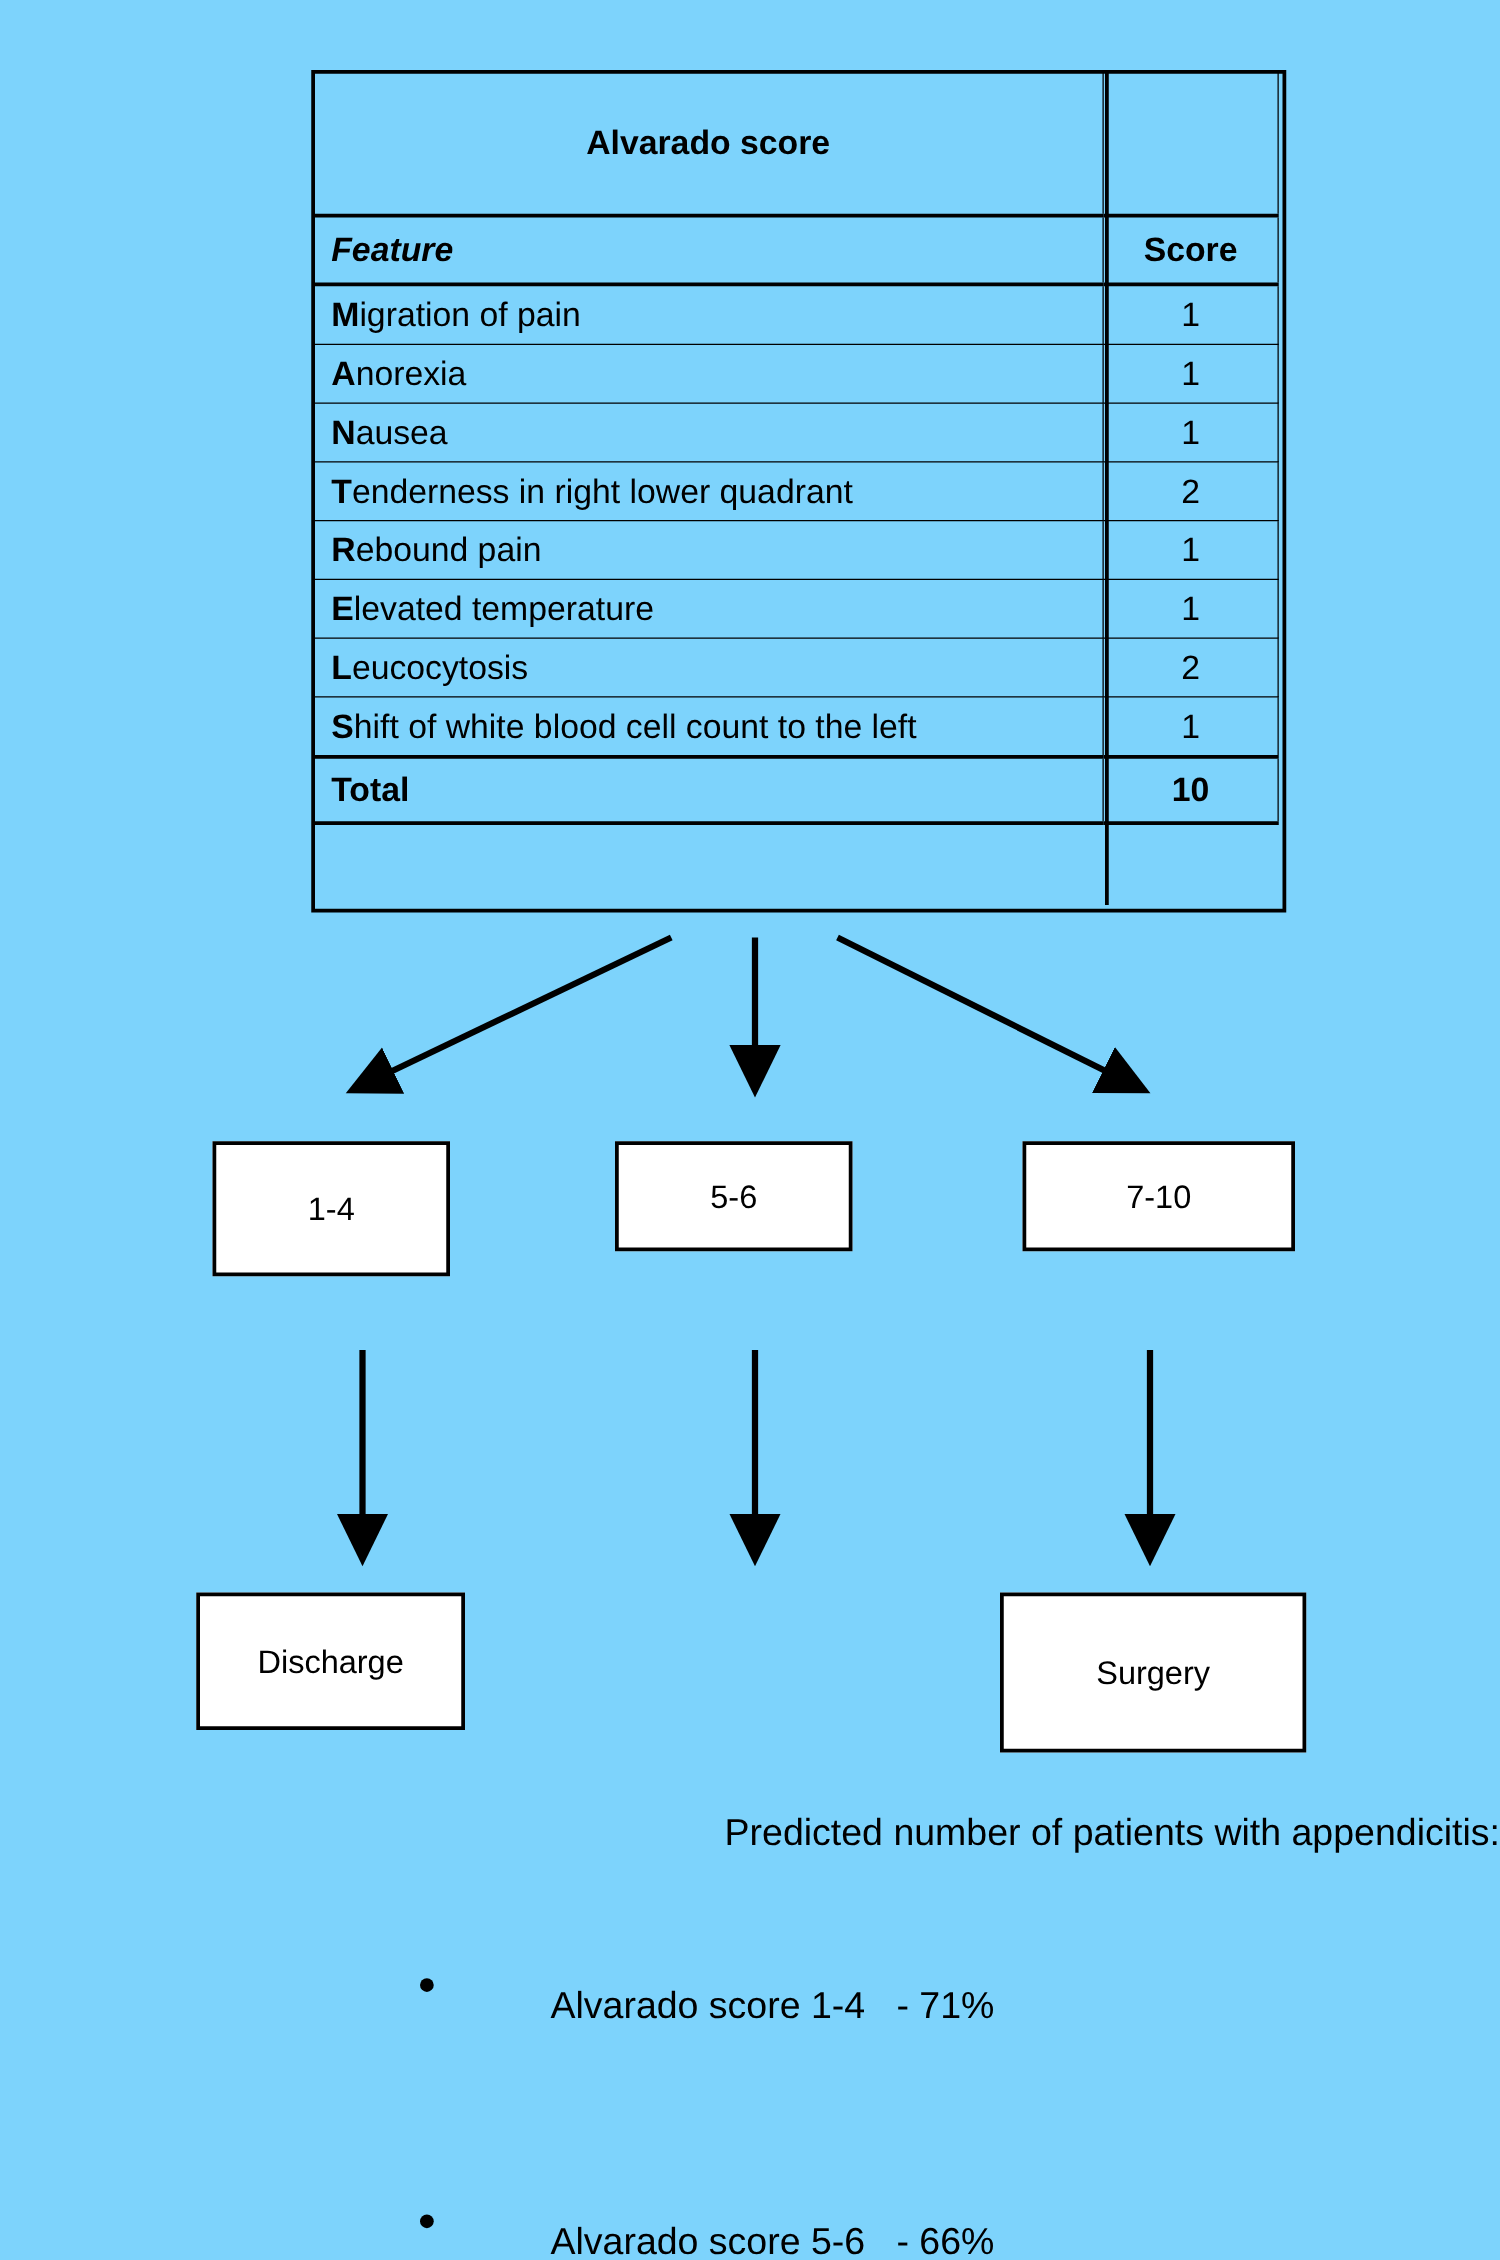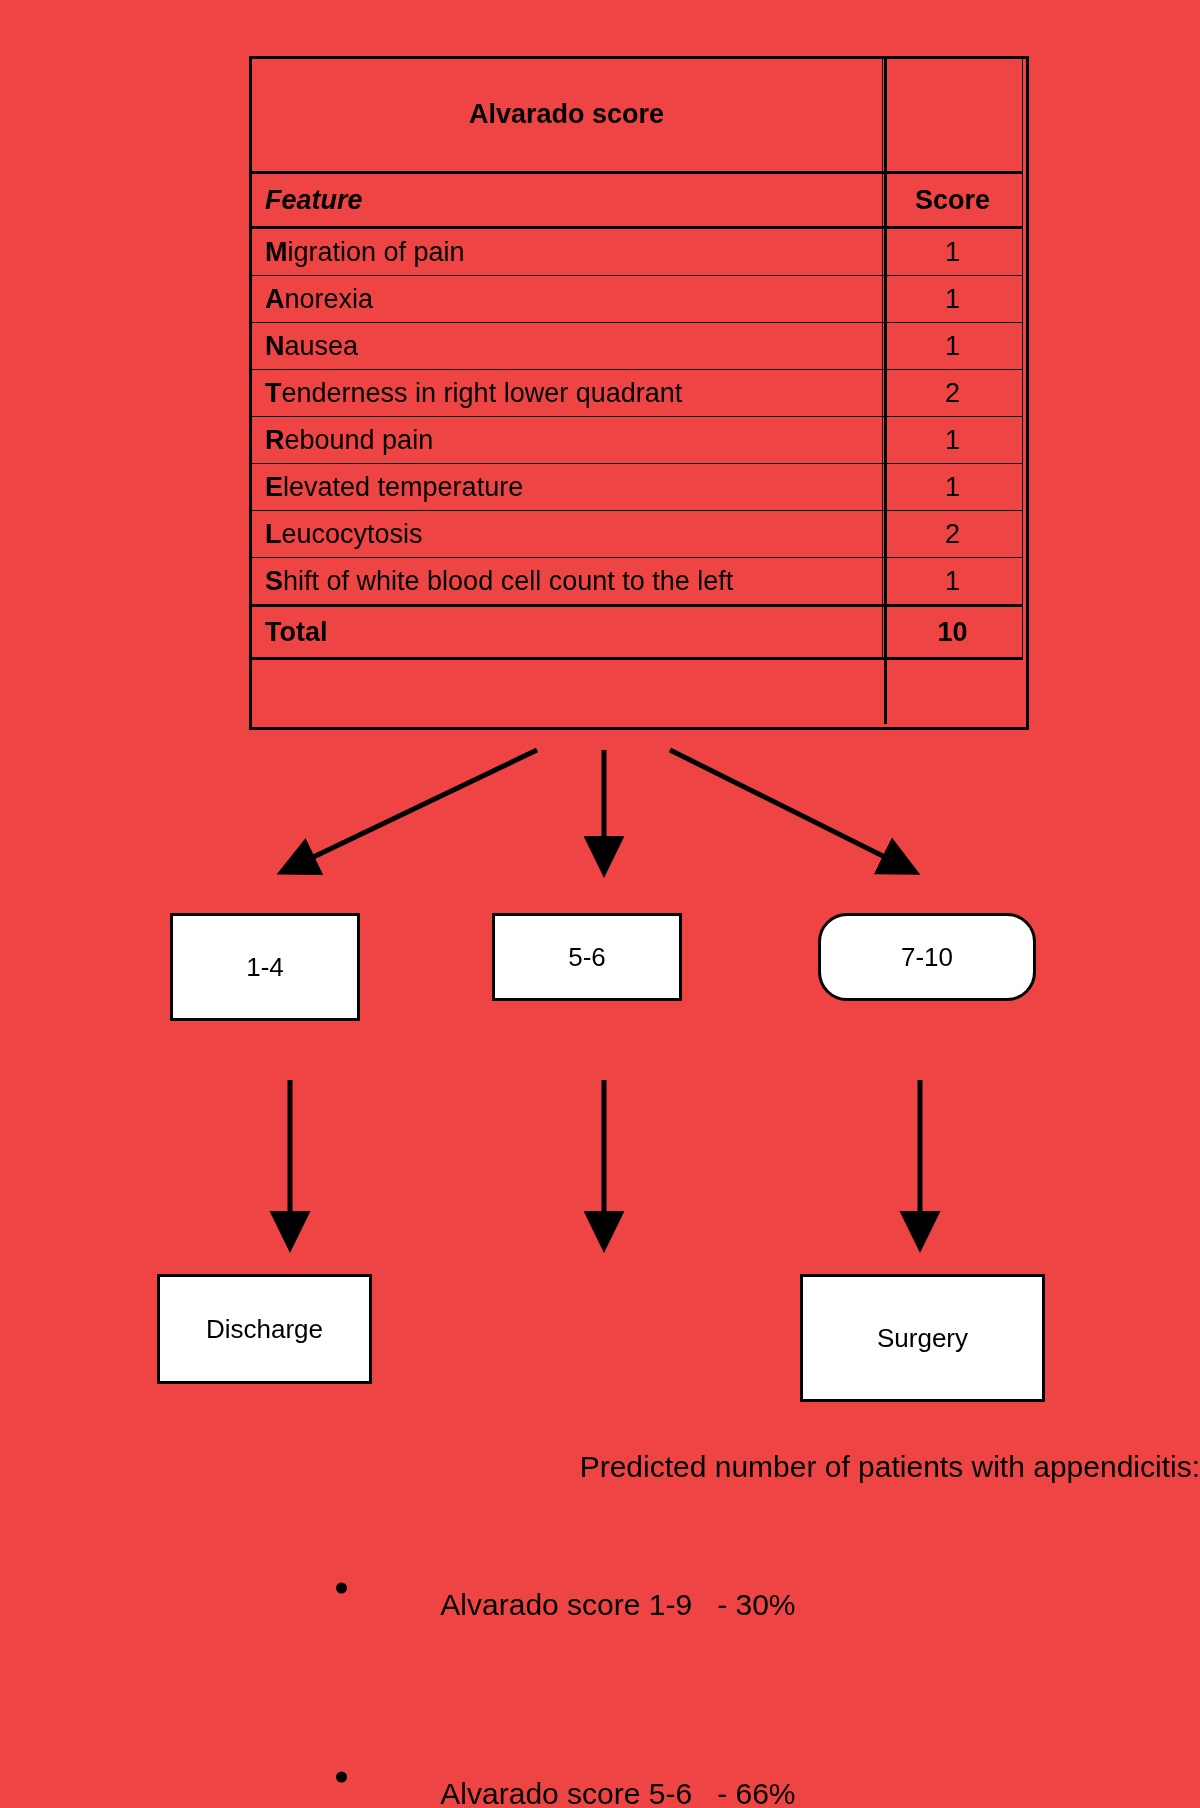--- a/index.html
+++ b/index.html
@@ -4,21 +4,21 @@
 <style>
   html, body {
     margin: 0;
     padding: 0;
     background: #ffffff;
   }
   #page {
     position: relative;
     width: 1200px;
     height: 1808px;
-    background: #ef4444;
+    background: #7dd3fc;
     font-family: "Liberation Sans", sans-serif;
     color: #000000;
     overflow: hidden;
   }
 
   
   #score-table {
     position: absolute;
     left: 250px;
     top: 57px;
@@ -124,21 +124,21 @@
     align-items: center;
     justify-content: center;
     text-align: center;
     font-size: 26px;
     line-height: 1.25;
     box-sizing: border-box;
   }
 
   #box-range-1 { left: 170px; top: 913px; width: 190px; height: 108px; }
   #box-range-2 { left: 492px; top: 913px; width: 190px; height: 88px; }
-  #box-range-3 { left: 818px; top: 913px; width: 218px; height: 88px; border-radius: 29px; }
+  #box-range-3 { left: 818px; top: 913px; width: 218px; height: 88px; }
 
   #box-outcome-1 { left: 157px; top: 1274px; width: 215px; height: 110px; }
   #box-outcome-2 { left: 470px; top: 1268px; width: 250px; height: 122px; }
   #box-outcome-3 { left: 800px; top: 1274px; width: 245px; height: 128px; }
 
   
   #predicted-heading {
     position: absolute;
     left: 0;
     top: 1450px;
@@ -266,21 +266,21 @@
   </div>
   <div class="flow-box" id="box-outcome-3">
     <span>Surgery</span>
   </div>
 
   <div id="predicted-heading">Predicted number of patients with appendicitis:</div>
 
   <ul id="bullet-list">
     <li>
       <span class="bullet-dot"></span>
-      <span>Alvarado score 1-9   - 30%</span>
+      <span>Alvarado score 1-4   - 71%</span>
     </li>
     <li>
       <span class="bullet-dot"></span>
       <span>Alvarado score 5-6   - 66%</span>
     </li>
 
   </ul>
 
 </div>
 

